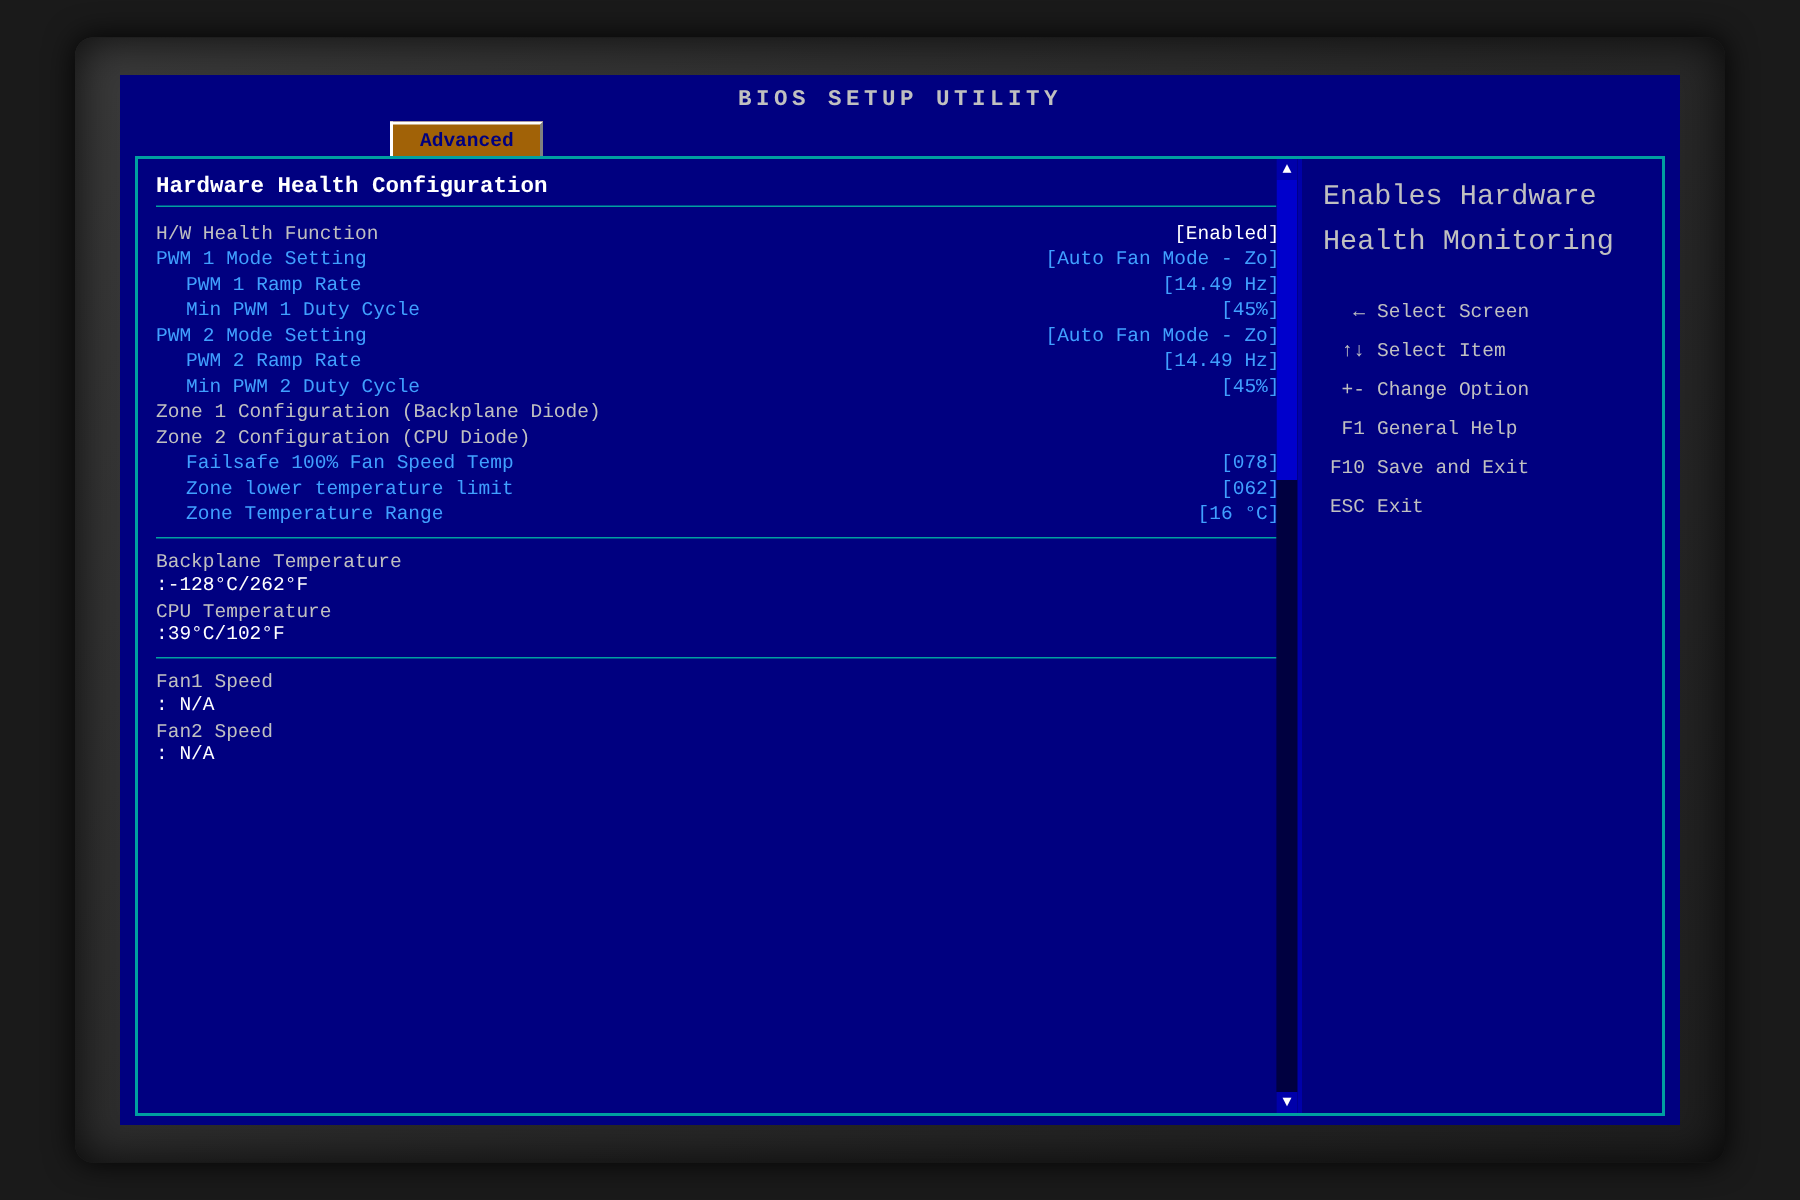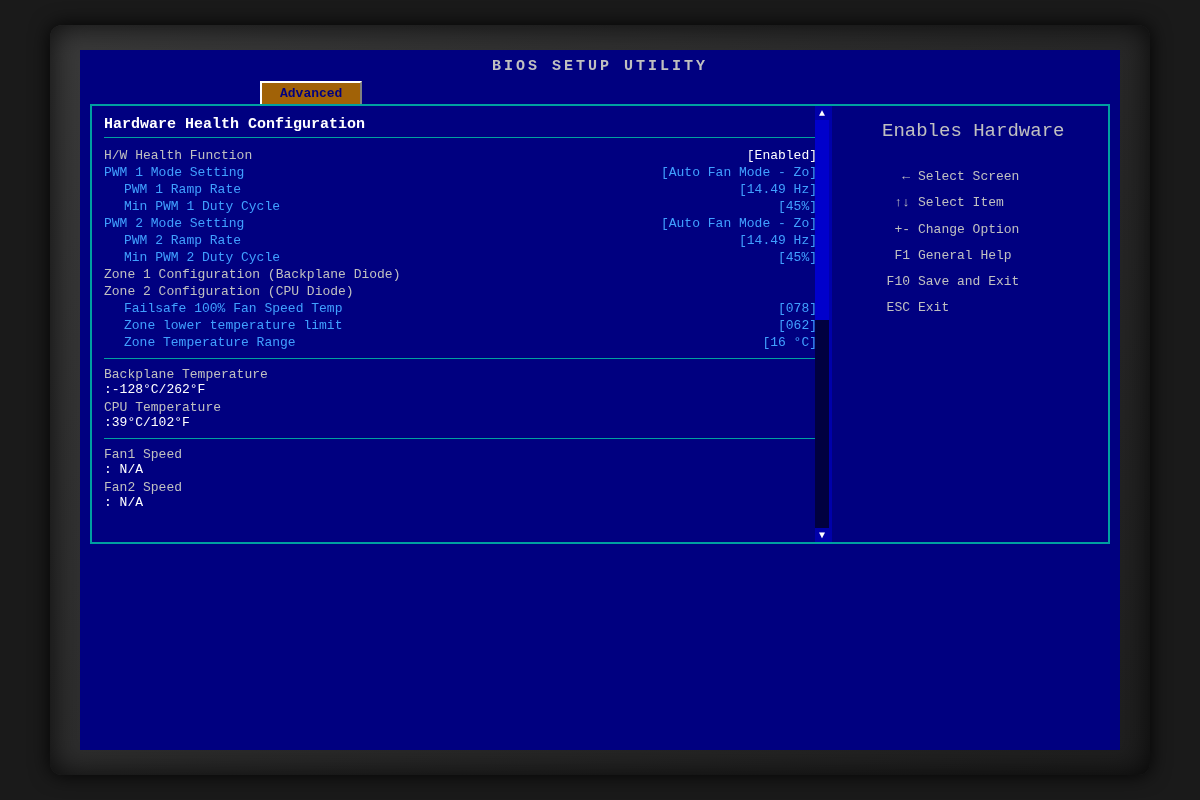--- a/index.html
+++ b/index.html
@@ -63,24 +63,23 @@
       font-size: 13px;
       font-weight: bold;
       border-top: 2px solid #ffffff;
       border-left: 2px solid #ffffff;
       border-right: 2px solid #808080;
     }
     
     .content-wrapper {
       display: flex;
       margin: 0 10px;
-      height: 440px;
+      height: 640px;
       border: 2px solid #00a0a0;
       background: #000080;
-      gap: 36px;
     }
     .main-panel {
       flex: 1;
       border-right: 3px solid #0000aa;
       padding: 10px 12px;
       overflow: hidden;
       position: relative;
     }
     .side-panel {
       width: 240px;
@@ -331,20 +330,21 @@
               <div class="scrollbar-thumb"></div>
             </div>
             <div class="scrollbar-down">▼</div>
           </div>
         </div>
 
         <div class="side-panel">
 
           <div class="help-text">
             <div>Enables Hardware</div>
+            <div>Health Monitoring</div>
           </div>
 
           <div class="key-legend">
             <div class="key-row">
               <span class="key-sym">←</span>
               <span class="key-desc">Select Screen</span>
             </div>
             <div class="key-row">
               <span class="key-sym">↑↓</span>
               <span class="key-desc">Select Item</span>

